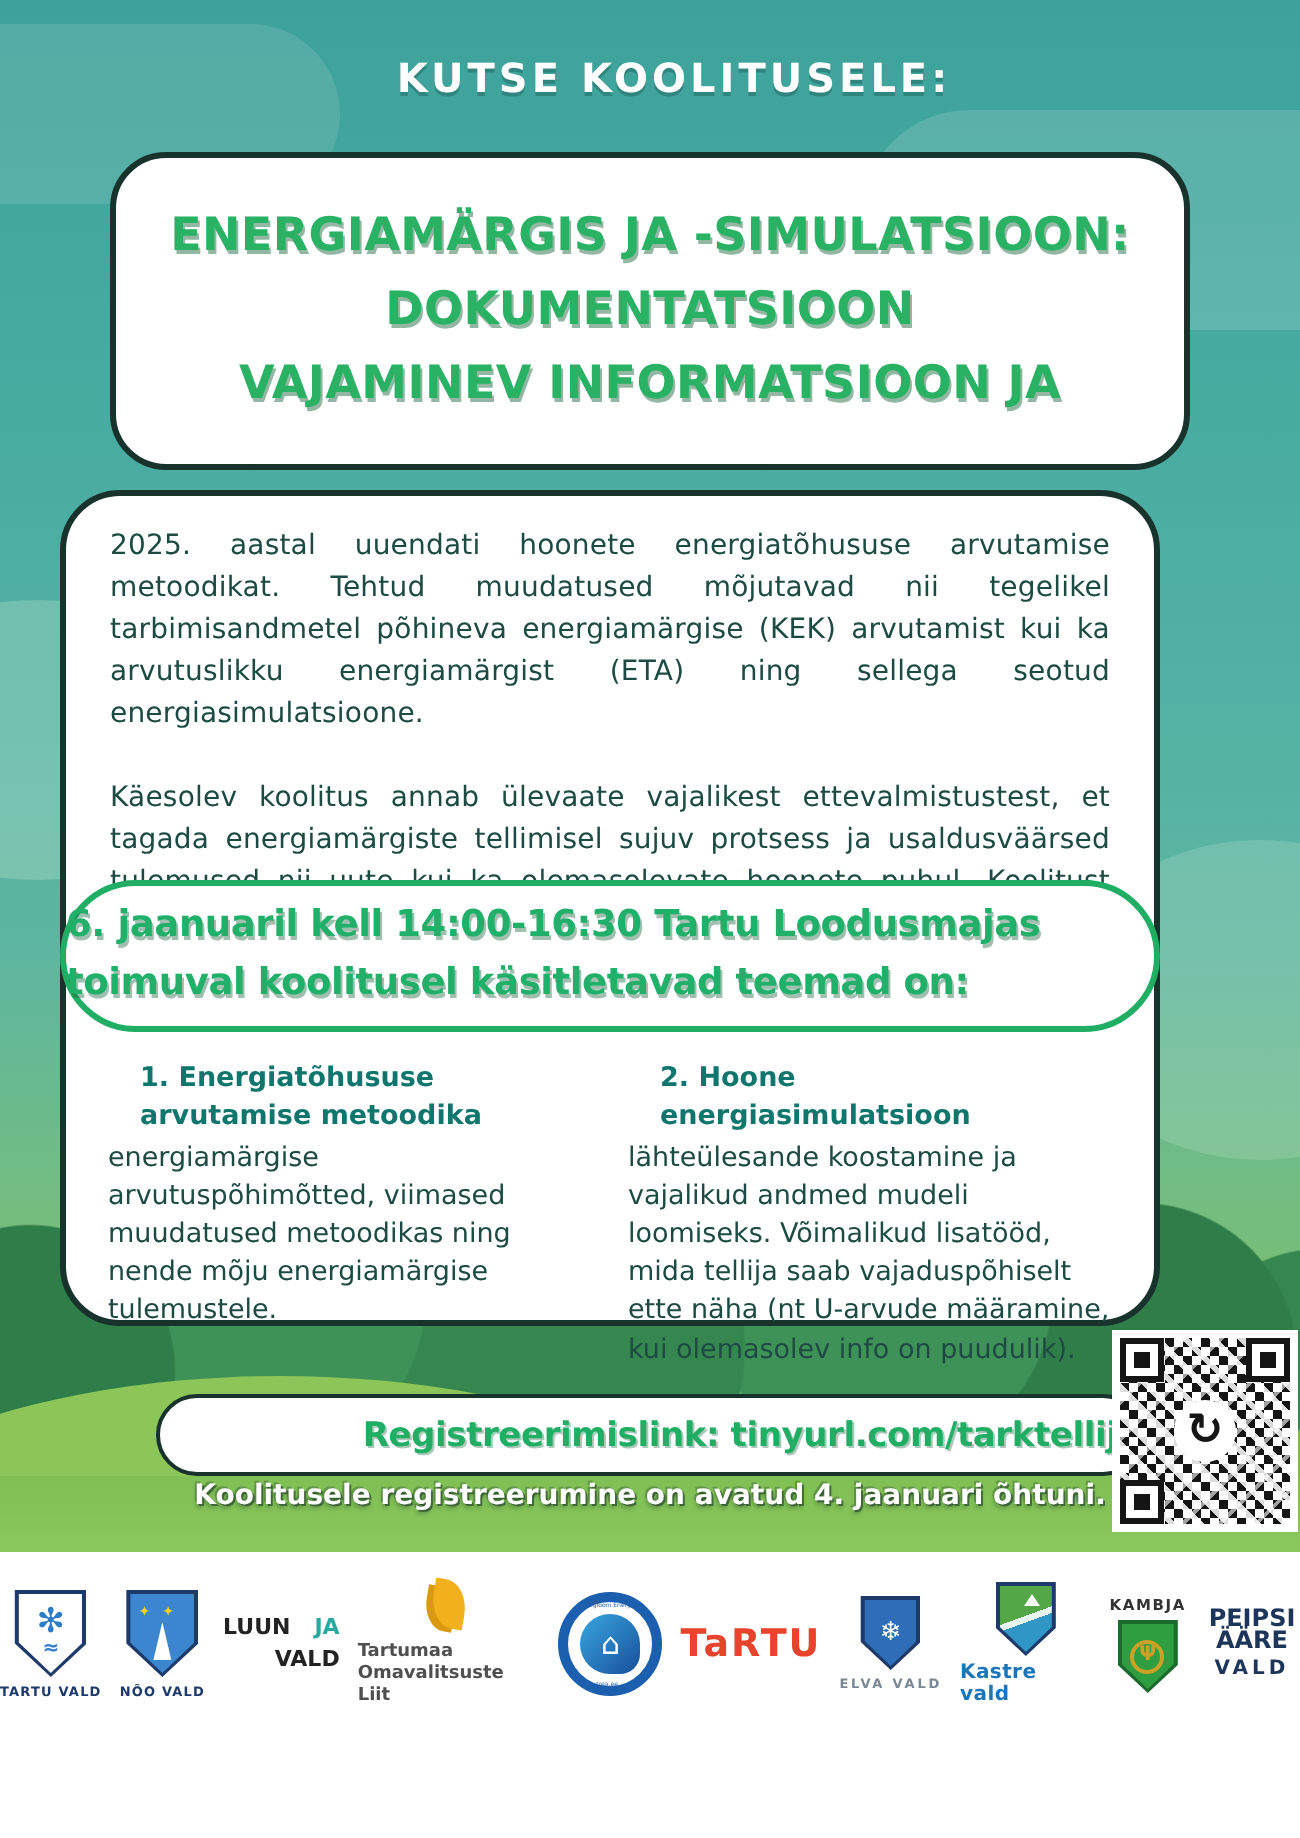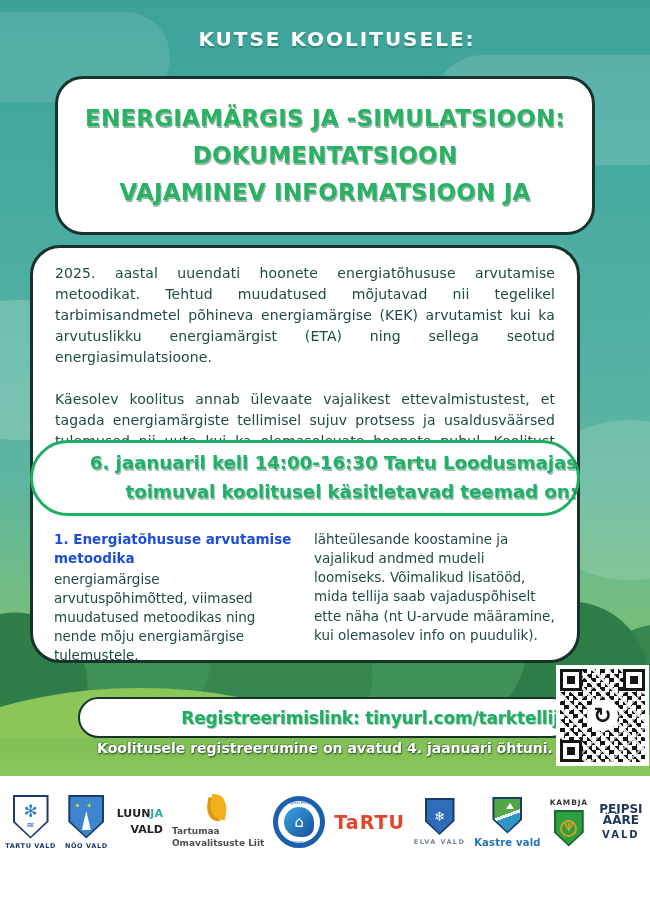--- a/index.html
+++ b/index.html
@@ -35,26 +35,26 @@
     display:flex;align-items:center;justify-content:center;text-align:center;padding:0 20px;}
   .title-card .line{display:block;color:#29b263;font-weight:800;font-size:23px;line-height:1.6;
     letter-spacing:.2px;text-shadow:1px 2px 0 rgba(18,96,54,.45);}
   
   .content-card{left:30px;top:245px;width:550px;height:418px;border-radius:30px;}
   .para{margin:0;padding:15px 22px 0;color:#1d4b44;font-size:14px;line-height:1.5;
     text-align:justify;font-weight:500;letter-spacing:.1px;}
   .para.p2{padding-top:21px;}
   .event-pill{position:absolute;left:-3px;right:-3px;top:192px;height:76px;background:#fff;
     border:3px solid #1fae63;border-radius:44px;box-sizing:border-box;
-    display:flex;flex-direction:column;align-items:flex-end;justify-content:center;text-align:center;}
+    display:flex;flex-direction:column;align-items:flex-start;justify-content:center;text-align:center;}
   .event-pill .line{display:block;color:#21b06a;font-weight:800;font-size:18.5px;line-height:1.55;
     letter-spacing:-.2px;text-shadow:1px 2px 0 rgba(17,96,54,.4);}
   .topics{position:absolute;left:21px;right:21px;top:282px;display:flex;gap:18px;}
   .topic{flex:1;}
-  .topic-title{color:#1d4ed8;font-weight:800;font-size:13.5px;line-height:1.4;margin:0 0 2px;}
+  .topic-title{color:#0f766e;font-weight:800;font-size:13.5px;line-height:1.4;margin:0 16px 2px;}
   .topic-body{color:#1d4b44;font-size:13.5px;line-height:1.42;font-weight:500;margin:0;}
   
   .reg-pill{left:78px;top:697px;width:494px;height:41px;border-radius:26px;border-width:2px;
     display:flex;align-items:center;justify-content:flex-end;white-space:nowrap;cursor:pointer;}
   .reg-pill span{color:#1fae63;font-weight:800;font-size:17px;letter-spacing:-.2px;
     text-shadow:1px 1px 0 rgba(18,96,54,.35);}
   .deadline{position:absolute;left:60px;top:740px;width:530px;text-align:center;color:#fff;
     font-weight:700;font-size:14px;z-index:2;
     text-shadow:1px 1px 0 rgba(30,60,40,.6),-1px -1px 0 rgba(30,60,40,.3),0 2px 2px rgba(30,60,40,.35);}
   
@@ -81,21 +81,21 @@
     clip-path:polygon(0 0,100% 0,100% 62%,50% 100%,0 62%);}
   .shield-inner{position:absolute;inset:2px;clip-path:polygon(0 0,100% 0,100% 62%,50% 100%,0 62%);
     display:flex;flex-direction:column;align-items:center;justify-content:center;}
   .shield-inner.tartu{background:#fff;}
   .tartu-flower{color:#2e7bc7;font-size:17px;line-height:1;}
   .tartu-wave{color:#2e7bc7;font-size:10px;line-height:1;font-weight:800;}
   .shield-inner.noo{background:#3c86d0;}
   .noo-stars{color:#ffd617;font-size:7px;line-height:1;letter-spacing:6px;margin-bottom:1px;}
   .noo-tower{width:14px;height:19px;background:#fff;clip-path:polygon(50% 0,82% 100%,18% 100%);}
   .luunja{font-weight:800;font-size:11px;line-height:1.1;color:#222;display:flex;flex-direction:column;}
-  .luunja .ja{color:#2aa9a1;}
+  .luunja .ja{color:#2aa9a1;padding-left:12px;}
   .luunja .l2{align-self:flex-end;}
   .tol{flex-direction:column;gap:7px;align-items:center;}
   .tol-leaf{width:17px;height:24px;background:#f2b01c;border-radius:0 70% 0 70%;
     transform:rotate(10deg);box-shadow:-4px 3px 0 -1px #d99a10;}
   .tol-text{font-size:9px;font-weight:700;color:#4f4f4f;line-height:1.25;}
   .trea{width:52px;height:52px;border-radius:50%;border:5px solid #1b5fae;background:#fff;box-sizing:border-box;
     display:flex;align-items:center;justify-content:center;position:relative;overflow:hidden;}
   .trea-ring-text{position:absolute;top:0;left:0;width:200px;font-size:8px;color:#1b5fae;
     transform:scale(.38);transform-origin:0 0;white-space:nowrap;}
   .trea-url{position:absolute;bottom:-1px;left:6px;width:200px;font-size:8px;color:#1b5fae;
@@ -164,20 +164,21 @@
       <span class="line">6. jaanuaril kell 14:00-16:30 Tartu Loodusmajas</span>
       <span class="line">toimuval koolitusel käsitletavad teemad on:</span>
     </div>
 
     <div class="topics">
       <div class="topic">
         <p class="topic-title">1. Energiatõhususe arvutamise metoodika</p>
         <p class="topic-body">energiamärgise arvutuspõhimõtted, viimased muudatused metoodikas ning nende mõju energiamärgise tulemustele.</p>
       </div>
       <div class="topic">
+        <p class="topic-title">2. Hoone energiasimulatsioon</p>
         <p class="topic-body">lähteülesande koostamine ja vajalikud andmed mudeli loomiseks. Võimalikud lisatööd, mida tellija saab vajaduspõhiselt ette näha (nt U-arvude määramine, kui olemasolev info on puudulik).</p>
       </div>
     </div>
   </div>
 
   <div class="card reg-pill">
     <span>Registreerimislink: tinyurl.com/tarktellija</span>
   </div>
   <div class="deadline">Koolitusele registreerumine on avatud 4. jaanuari õhtuni.</div>
 

